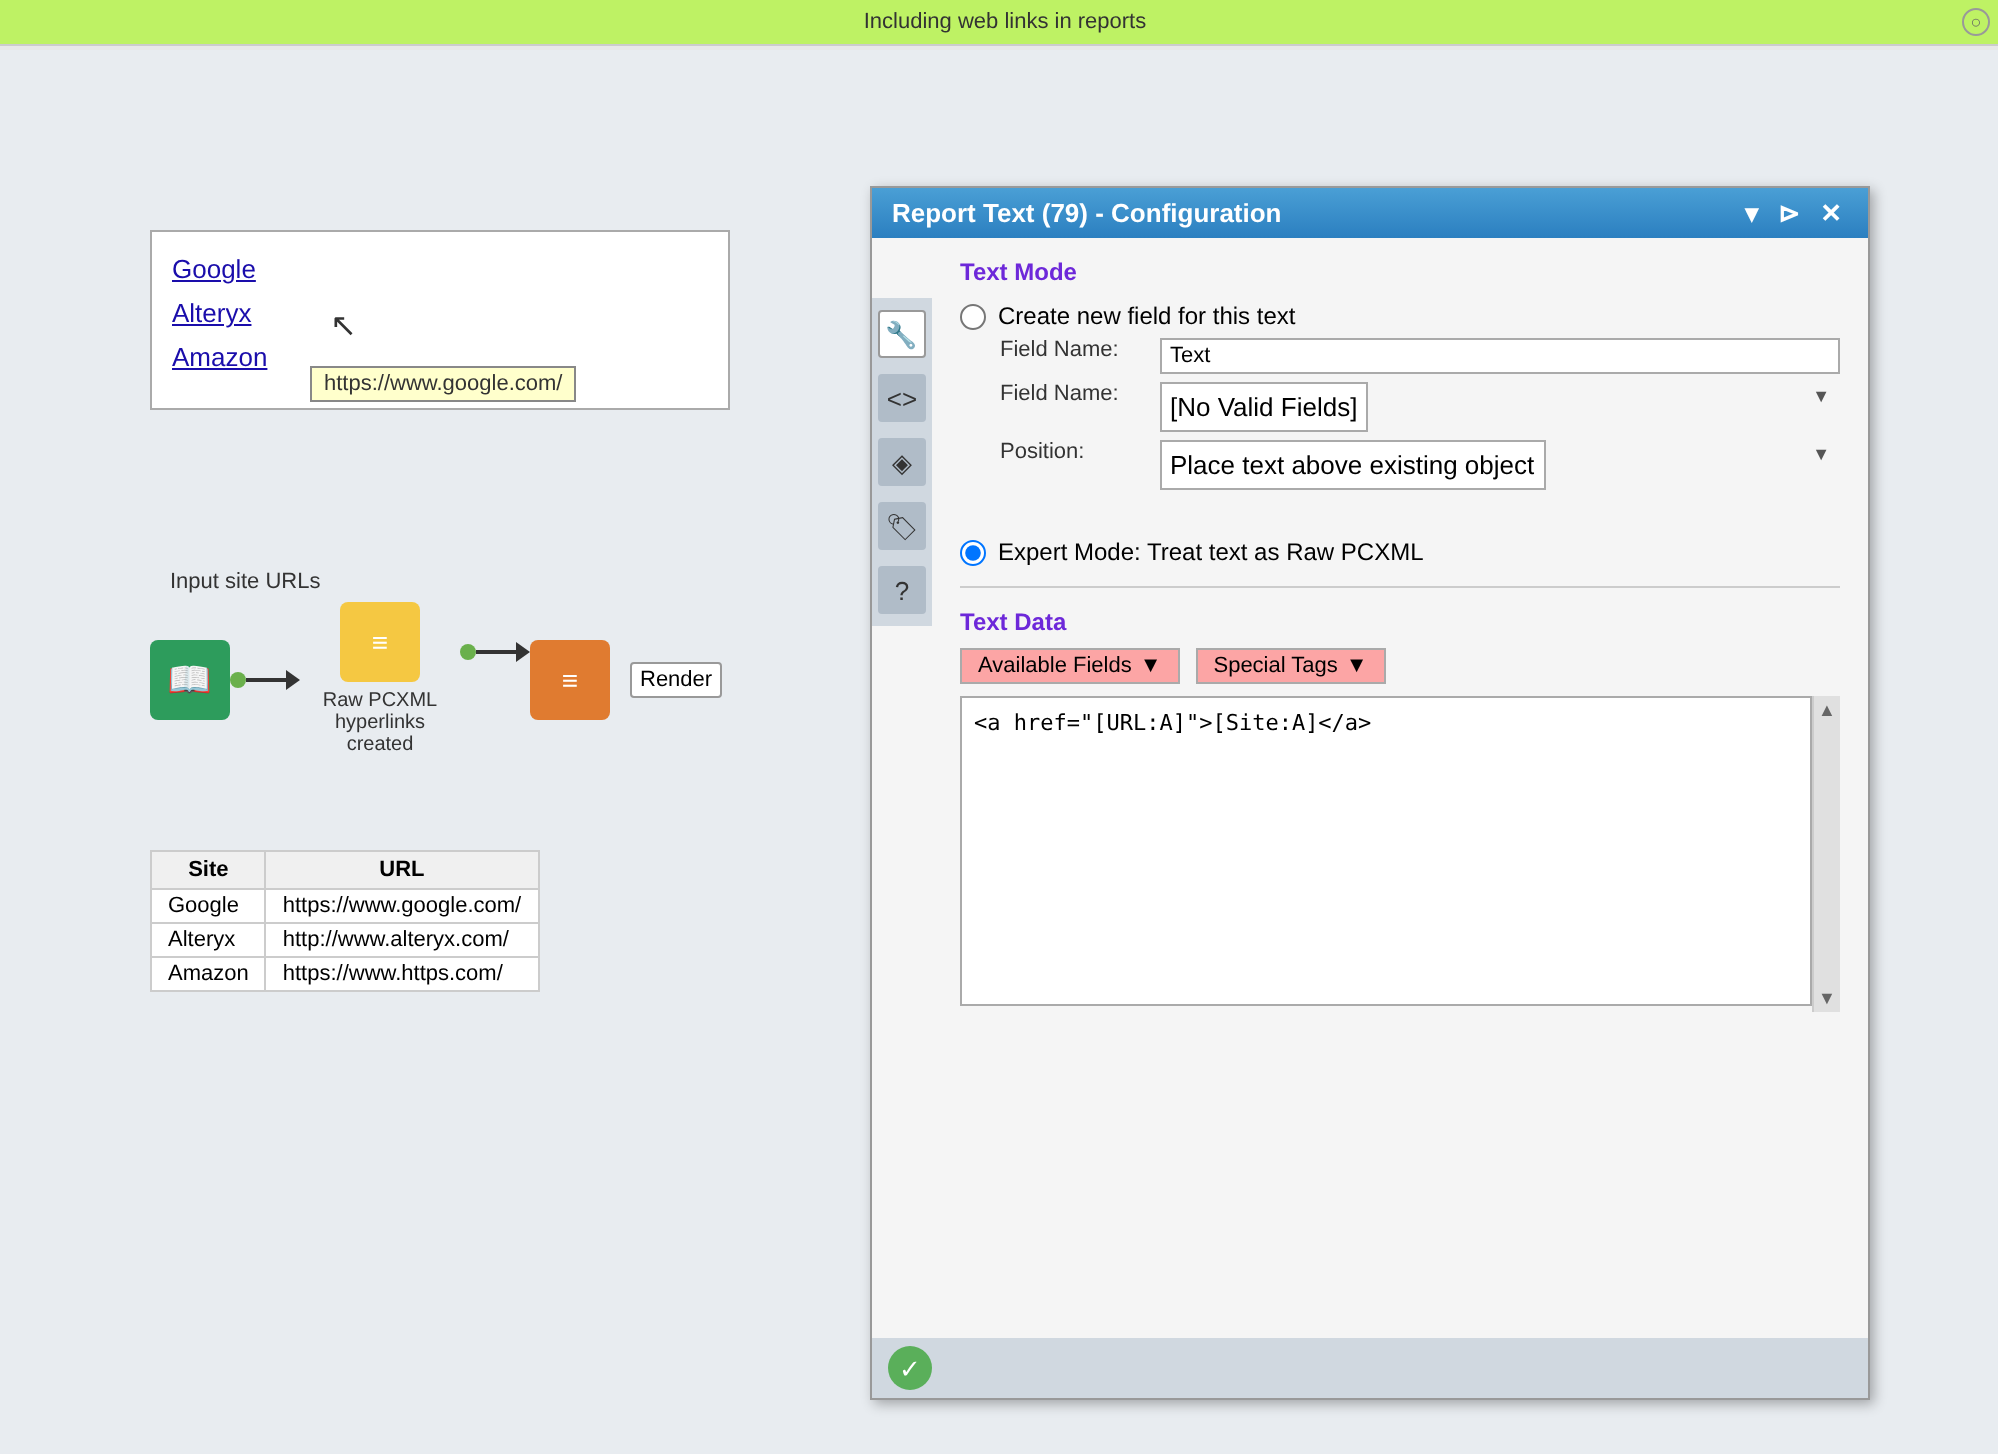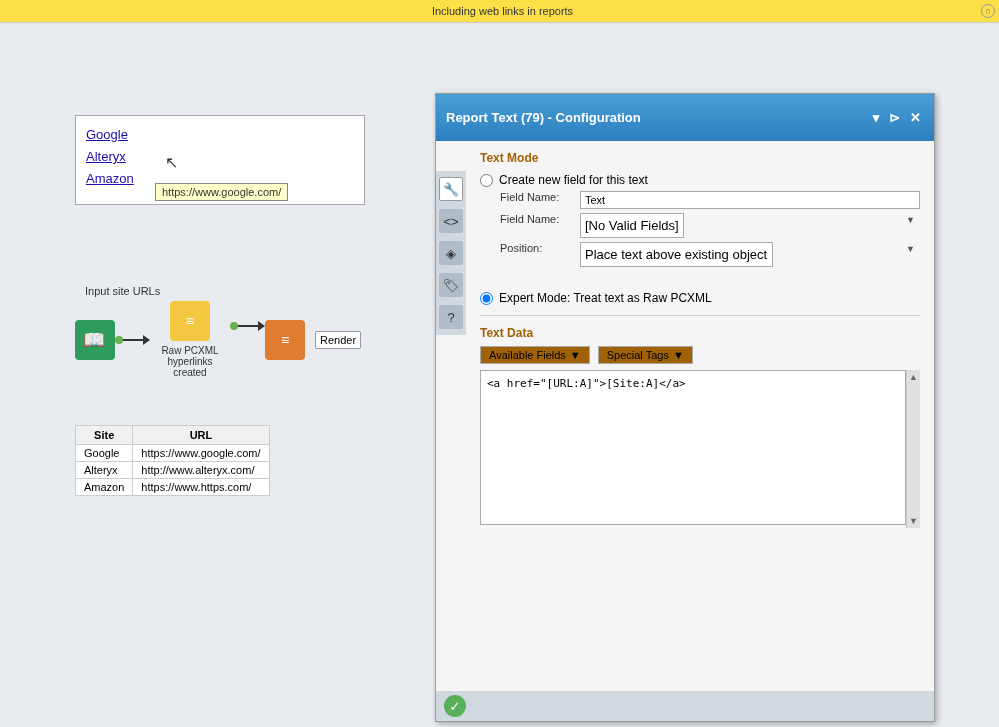--- a/index.html
+++ b/index.html
@@ -8,21 +8,21 @@
       font-size: 12px;
       background: #e8e8e8;
       width: 999px;
       height: 727px;
       overflow: hidden;
       position: relative;
     }
 
     
     .top-bar {
-      background: #fde047;
+      background: #bef264;
       border-bottom: 1px solid #ccc;
       text-align: center;
       padding: 4px;
       font-size: 11px;
       color: #333;
       display: flex;
       justify-content: space-between;
       align-items: center;
     }
     .top-bar-circle {
@@ -203,21 +203,21 @@
       top: 68px; left: 435px;
       width: 500px;
       background: #f5f5f5;
       border: 1px solid #999;
       box-shadow: 2px 2px 6px rgba(0,0,0,0.3);
     }
 
     .config-header {
       background: linear-gradient(to bottom, #4a9fd5, #2b7fc0);
       color: white;
-      padding: 16px 10px;
+      padding: 5px 10px;
       display: flex;
       align-items: center;
       justify-content: space-between;
       font-size: 13px;
       font-weight: bold;
       gap: 27px;
     }
 
     .config-header-buttons {
       display: flex; gap: 4px; align-items: center;
@@ -261,21 +261,21 @@
     
     .config-content {
       margin-left: 30px;
       padding: 10px 14px;
     }
 
     .section-title {
       font-weight: bold;
       font-size: 12px;
       margin-bottom: 8px;
-      color: #a16207;
+      color: #6d28d9;
     }
 
     .radio-row {
       display: flex;
       align-items: center;
       gap: 6px;
       margin-bottom: 4px;
     }
 
     .radio-row input[type="radio"] {
@@ -348,21 +348,21 @@
     }
 
     .available-fields-row {
       display: flex;
       gap: 8px;
       margin-bottom: 6px;
       align-items: center;
     }
 
     .dropdown-btn {
-      background: #a16207;
+      background: #fca5a5;
       border: 1px solid #aaa;
       padding: 2px 8px;
       font-size: 11px;
       cursor: pointer;
       display: flex;
       align-items: center;
       gap: 4px;
     }
 
     .text-area-wrapper {

